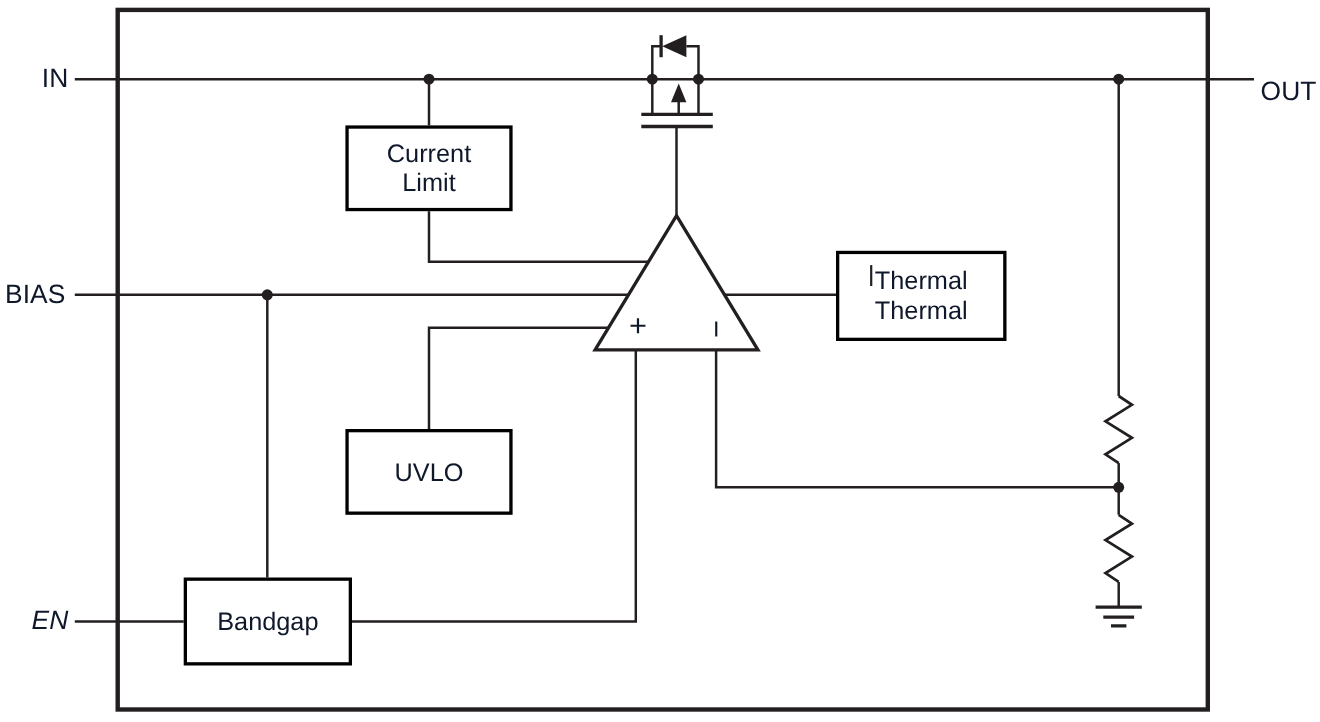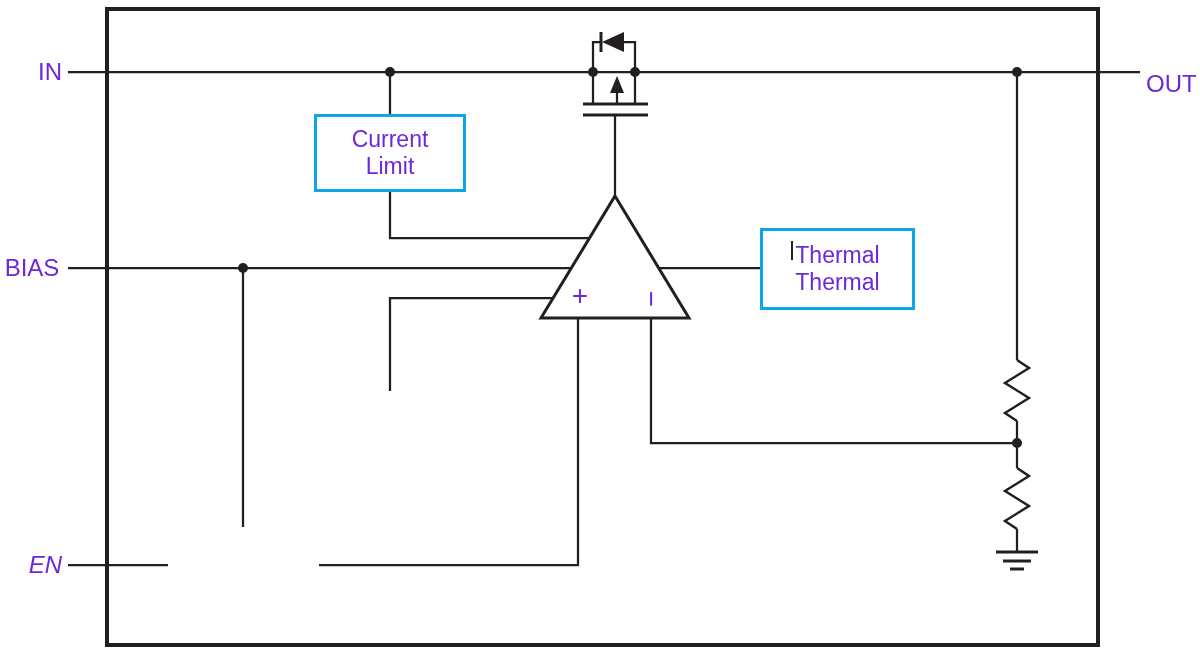--- a/index.html
+++ b/index.html
@@ -6,39 +6,39 @@
     margin: 0;
     padding: 0;
     background: #ffffff;
   }
   #stage {
     position: relative;
     width: 1200px;
     height: 648px;
     background: #ffffff;
     font-family: "Liberation Sans", "DejaVu Sans", sans-serif;
-    color: #6d28d9;
+    color: #0f172a;
     overflow: hidden;
   }
   #schematic {
     position: absolute;
     left: 0;
     top: 0;
   }
   .pin-label {
     position: absolute;
     height: 28px;
     line-height: 28px;
     font-size: 24px;
     white-space: nowrap;
   }
   .block {
     position: absolute;
     box-sizing: border-box;
-    border: 3px solid #0ea5e9;
+    border: 3px solid #000000;
     background: #ffffff;
     display: flex;
     flex-direction: column;
     align-items: center;
     justify-content: center;
     font-size: 23px;
     line-height: 27px;
     text-align: center;
   }
   .amp-sign {
@@ -130,20 +130,26 @@
   <div class="block" style="left:314px; top:114px; width:152px; height:78px;">
     <span>Current</span>
     <span>Limit</span>
   </div>
 
   <div class="block" style="left:760px; top:228px; width:155px; height:82px;text-align:right;">
     <span>Thermal</span>
     <span>Thermal</span>
   </div>
 
+  <div class="block" style="left:314px; top:390px; width:152px; height:78px;">
+    <span>UVLO</span>
+  </div>
 
+  <div class="block" style="left:167px; top:525px; width:153px; height:80px;">
+    <span>Bandgap</span>
+  </div>
 
   <div class="artifact" style="left:791px; top:241px;"></div>
 
   <span class="amp-sign" style="left:566px; top:282px;">+</span>
   <span class="amp-sign rotated" style="left:637px; top:285px;">−</span>
 
 </div>
 
 </body></html>

